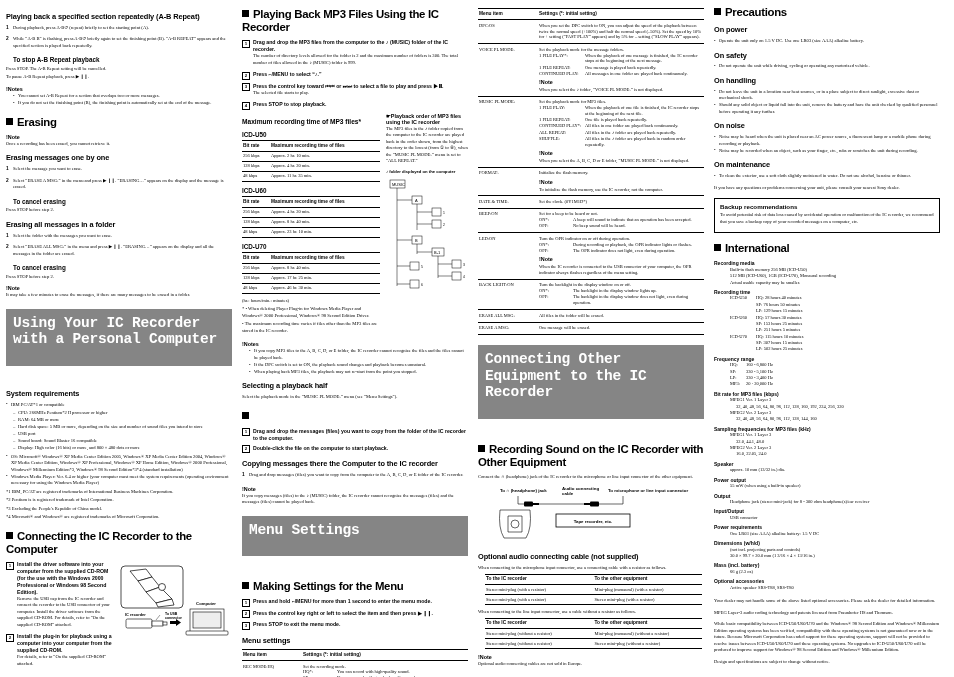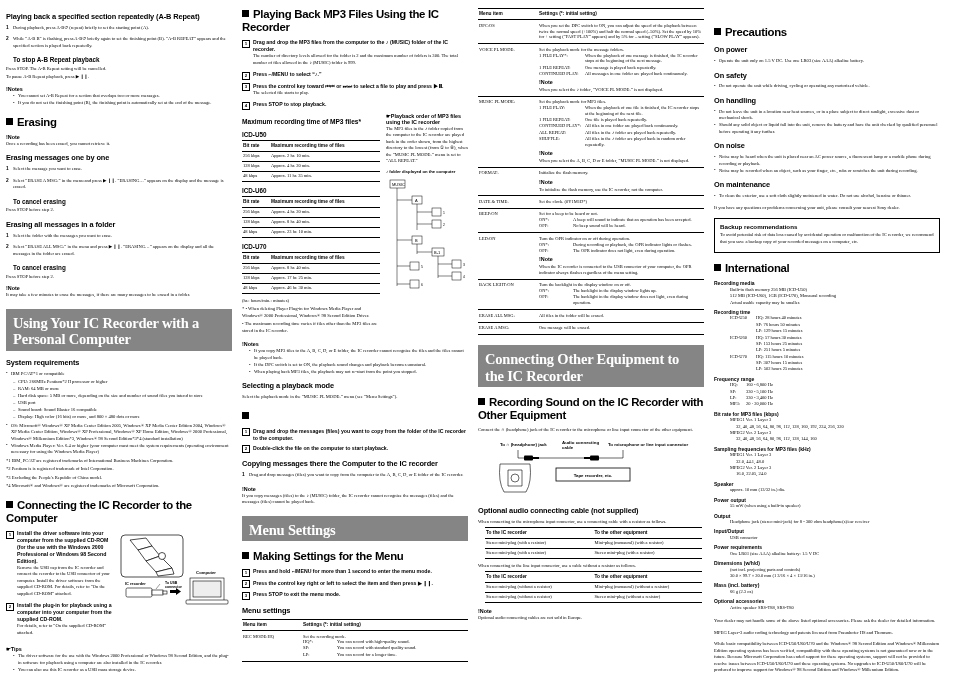--- a/index.html
+++ b/index.html
@@ -9,23 +9,23 @@
     color:#000;
     -webkit-font-smoothing:antialiased;
   }
   .page{position:relative;width:954px;height:677px;padding:0;box-sizing:border-box;}
   .cols{display:flex;width:954px;height:677px;box-sizing:border-box;padding:6px 6px 0 6px;gap:10px;}
   .col{width:226px;flex:0 0 226px;box-sizing:border-box;}
 
   
   .h-band{
     background:#858585;color:#fff;
-    font-family:Liberation Serif, serif;
+    font-family:Liberation Mono, monospace;
     font-weight:bold;font-size:14.5px;line-height:1.14;
-    padding:6px 7px 3px 7px;margin:10px 0 8px 0;letter-spacing:-0.2px;
+    padding:6px 7px 18px 7px;margin:10px 0 24px 0;letter-spacing:-0.2px;
   }
   .h-sec{
     font-family:Liberation Sans, sans-serif;
     font-weight:bold;font-size:11.4px;line-height:1.15;
     margin:9px 0 5px 0;letter-spacing:-0.3px;
   }
   .h-sec .sq{display:inline-block;width:7px;height:7px;background:#000;margin-right:4px;vertical-align:1px;}
   .h-sub{
     font-family:"Liberation Sans", sans-serif;
     font-weight:bold;font-size:7.4px;line-height:1.2;margin:7px 0 3px 0;letter-spacing:-0.1px;
@@ -408,21 +408,21 @@
       </div>
     </div>
 
     <div class="note-h ind">!<span>Notes</span></div>
     <ul class="ind">
       <li>If you copy MP3 files to the A, B, C, D, or E folder, the IC recorder cannot recognize the files and the files cannot be played back.</li>
       <li>If the DPC switch is set to ON, the playback sound changes and playback becomes unnatural.</li>
       <li>When playing back MP3 files, the playback may not re-start from the point you stopped.</li>
     </ul>
 
-    <div class="h-sub">Selecting a playback mode</div>
+    <div class="h-sub">Selecting a playback half</div>
     <div class="t ind">Select the playback mode in the “MUSIC PL MODE›” menu (see “Menu Settings”).</div>
 
     <div class="h-sec"><span class="sq"></span></div>
     <div class="step">
       <div class="n">1</div>
       <div class="b">
             <div class="tb">Drag and drop the messages (files) you want to copy from the folder of the IC recorder to the computer.</div>
           </div>
     </div>
     <div class="step">
@@ -696,21 +696,21 @@
               <td>Stereo mini-plug (without a resistor)</td>
             </tr>
       </tbody>
     </table>
     <div class="note-h">!<span>Note</span></div>
     <div class="t">Optional audio connecting cables are not sold in Europe.</div>
   </div>
 
   <div class="col">
 
-    <div class="h-sec" style="margin-top:20px"><span class="sq"></span><span>Precautions</span></div>
+    <div class="h-sec" style="margin-top:0"><span class="sq"></span><span>Precautions</span></div>
 
     <div class="h-sub">On power</div>
     <ul>
       <li>Operate the unit only on 1.5 V DC. Use one LR03 (size AAA) alkaline battery.</li>
     </ul>
 
     <div class="h-sub">On safety</div>
     <ul>
       <li>Do not operate the unit while driving, cycling or operating any motorized vehicle.</li>
     </ul>

